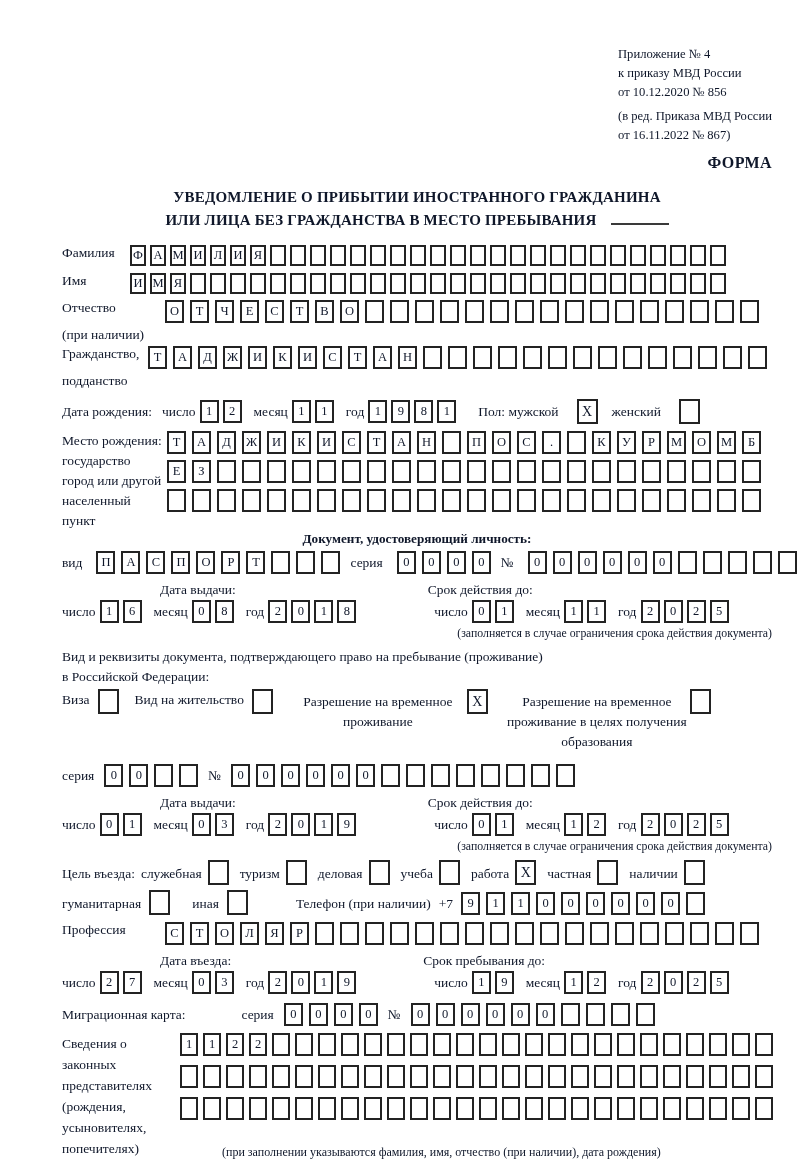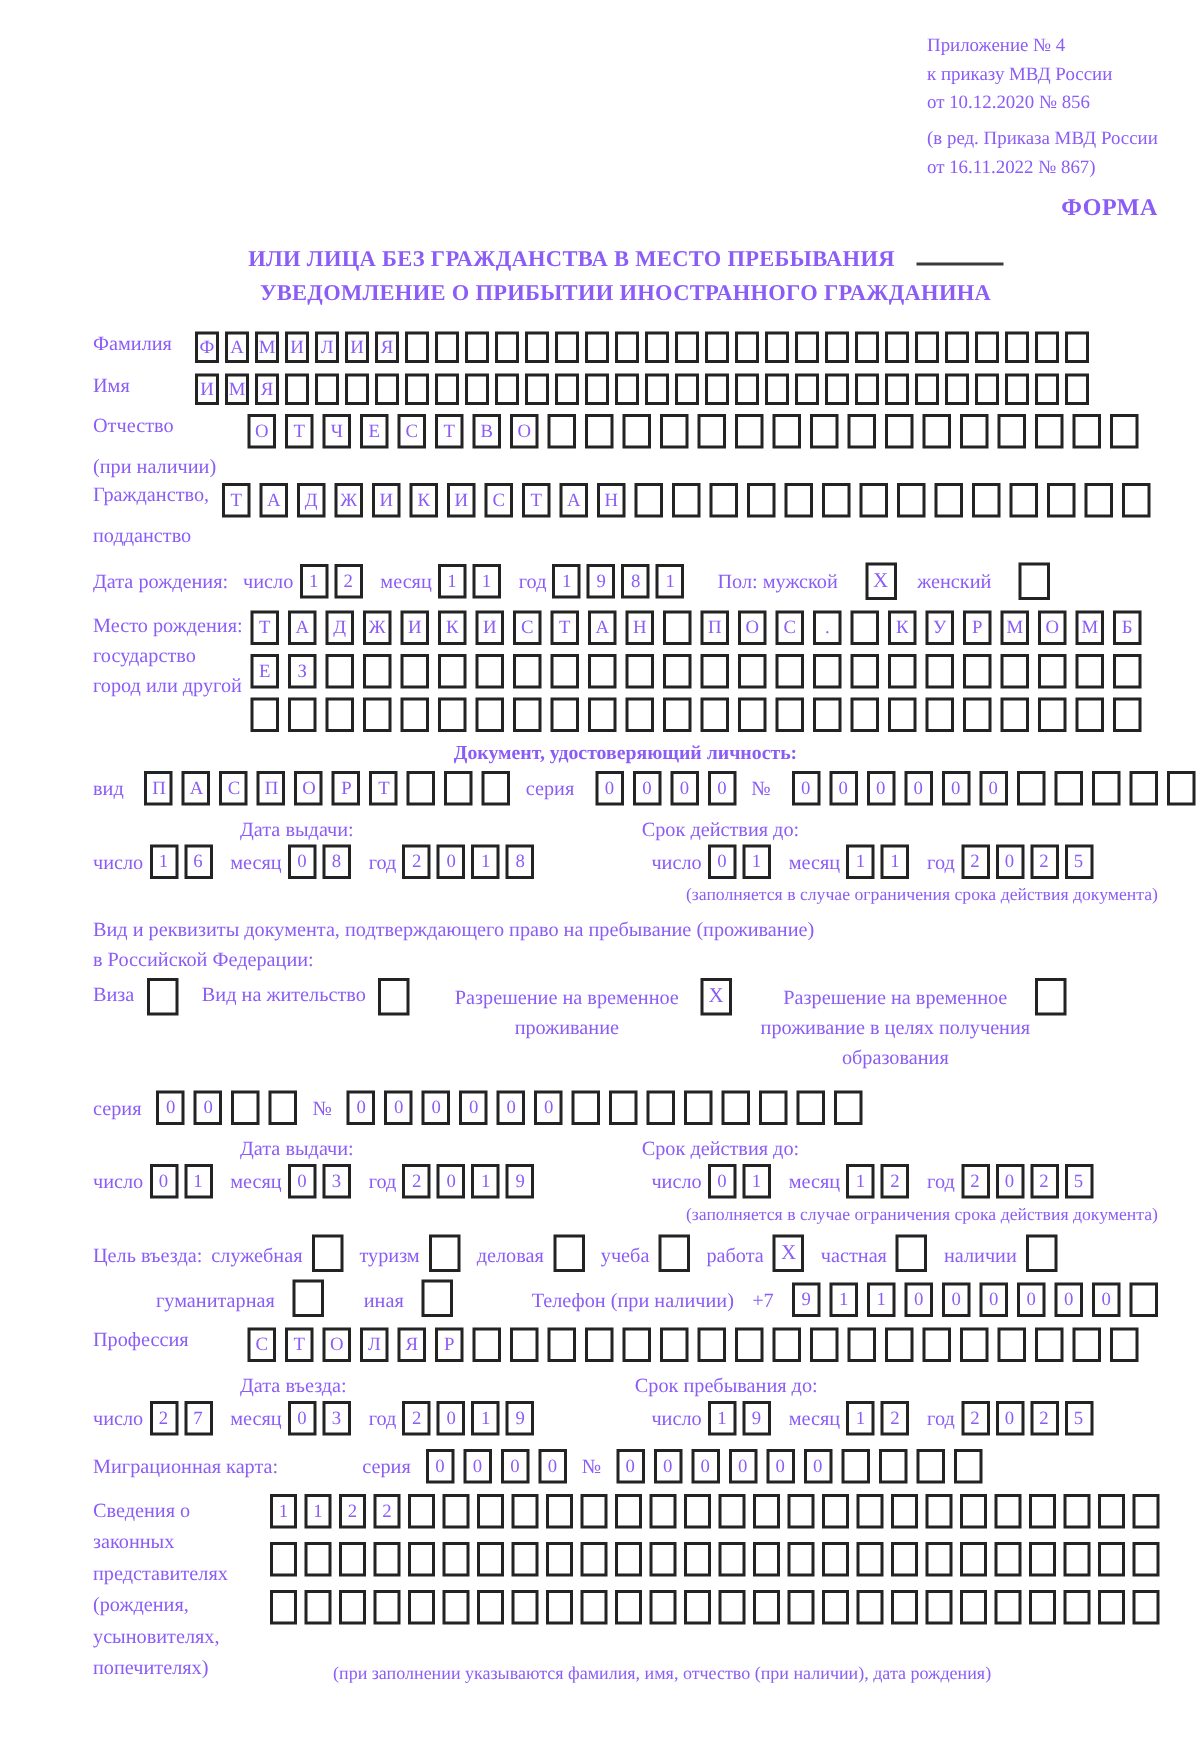--- a/index.html
+++ b/index.html
@@ -1,24 +1,24 @@
 <!DOCTYPE html>
 <html><head>
 <meta charset="utf-8">
 <style>
   html,body{margin:0;padding:0;background:#ffffff;}
   .page{
     position:relative;
     width:800px;height:1163px;
     overflow:hidden;
     background:#ffffff;
-    color:#8b5cf6;
+    color:#0f172a;
     font-family:"Liberation Serif","DejaVu Serif",serif;
     box-sizing:border-box;
-    padding:21px 28px 0 62px;
+    padding:45px 28px 0 62px;
   }
   
   .annex{margin-left:556px;font-size:12.6px;line-height:19px;}
   .annex-part2{margin-top:5px;}
   .forma{margin-top:9px;text-align:right;font-weight:bold;font-size:16px;letter-spacing:.4px;}
   .title{margin-top:14px;text-align:center;font-weight:bold;font-size:15px;line-height:23px;letter-spacing:.2px;}
   .title-underline{display:inline-block;width:58px;height:13px;border-bottom:2px solid #3a3a3a;margin-left:14px;}
   .sec-heading{margin-top:20px;text-align:center;font-weight:bold;font-size:13.4px;letter-spacing:.2px;white-space:nowrap;}
   
   .form-body{margin-top:12px;font-size:13.5px;}
@@ -80,21 +80,21 @@
   .r-permit .chk{margin-right:16px;}
   .opt-multi{display:inline-block;text-align:center;line-height:20px;white-space:normal;}
   .w170{width:178px;}
   .w190{width:186px;}
   .r-seriya2{margin-top:12px;align-items:center;}
   .r-seriya2 .flabel{margin-right:10px;}
   .r-seriya2 .cells{margin-right:10px;}
   .r-purpose{margin-top:9px;align-items:center;}
   .r-purpose .flabel{margin-right:6px;}
   .r-purpose .chk{margin-right:11px;}
-  .r-purpose2{margin-top:7px;align-items:center;margin-left:42px;justify-content:space-between;}
+  .r-purpose2{margin-top:7px;align-items:center;}
   .r-purpose2 .flabel{margin-right:8px;}
   .r-purpose2 .chk{margin-right:22px;}
   .phone-label{margin-left:26px;margin-right:18px;}
   .phone-prefix{margin-right:8px;}
   .r-prof{margin-top:7px;}
   .r-prof .flabel{width:103px;}
   .r-migcard{margin-top:9px;align-items:center;}
   .r-migcard .flabel{margin-right:10px;}
   .r-migcard .lbl2{margin-left:46px;}
   .r-migcard .cells{margin-right:10px;}
@@ -111,22 +111,22 @@
   <div class="annex">
     <div>Приложение № 4</div>
     <div>к приказу МВД России</div>
     <div>от 10.12.2020 № 856</div>
     <div class="annex-part2">(в ред. Приказа МВД России</div>
     <div>от 16.11.2022 № 867)</div>
   </div>
   <div class="forma">ФОРМА</div>
 
   <div class="title">
+    <div>УВЕДОМЛЕНИЕ О ПРИБЫТИИ ИНОСТРАННОГО ГРАЖДАНИНА</div>
     <div><span>ИЛИ ЛИЦА БЕЗ ГРАЖДАНСТВА В МЕСТО ПРЕБЫВАНИЯ</span><span class="title-underline"></span></div>
-    <div>УВЕДОМЛЕНИЕ О ПРИБЫТИИ ИНОСТРАННОГО ГРАЖДАНИНА</div>
   </div>
 
 
   <div class="form-body">
 
     <div class="frow r-surname">
       <span class="flabel">Фамилия</span>
       <span class="cells sm">
           <span class="cell">Ф</span>
           <span class="cell">А</span>
@@ -285,20 +285,21 @@
       <span class="chk">X</span>
       <span class="flabel">женский</span>
       <span class="chk"></span>
     </div>
 
     <div class="frow r-bplace">
       <div class="bp-labels">
         <div>Место рождения:</div>
         <div>государство</div>
         <div>город или другой</div>
+        <div>населенный пункт</div>
       </div>
       <div class="bp-rows">
         <div class="cells reg">
             <span class="cell">Т</span>
             <span class="cell">А</span>
             <span class="cell">Д</span>
             <span class="cell">Ж</span>
             <span class="cell">И</span>
             <span class="cell">К</span>
             <span class="cell">И</span>

